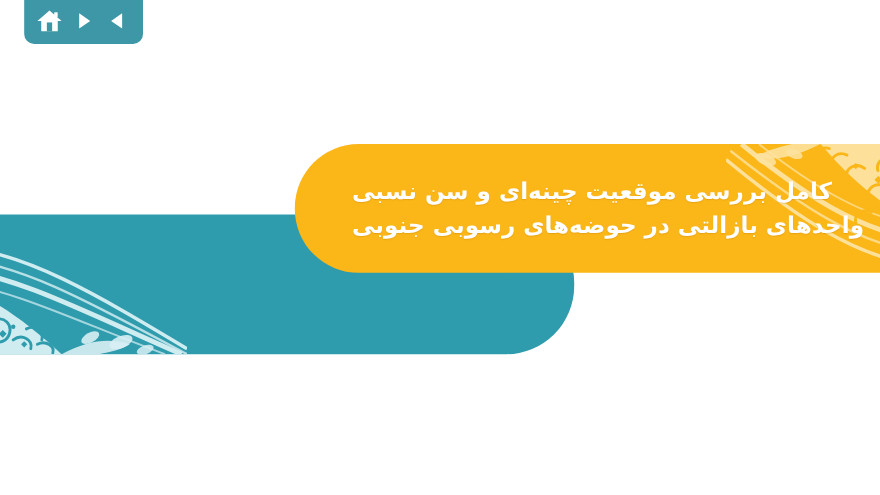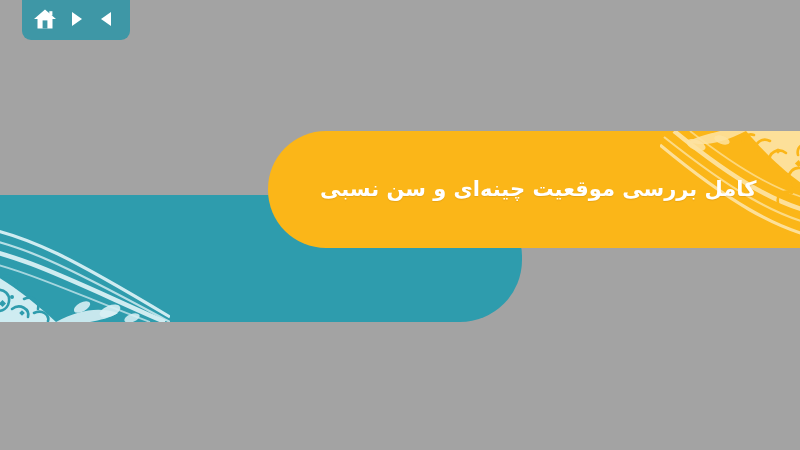--- a/index.html
+++ b/index.html
@@ -14,21 +14,21 @@
     overflow: hidden;
     position: relative;
     font-family: "DejaVu Sans", "Liberation Sans", sans-serif;
   }
 
   #slide {
     position: absolute;
     inset: 0;
     width: 800px;
     height: 450px;
-    background: #a3a3a3;
+    background: #ffffff;
     overflow: hidden;
   }
 
   
   #nav-bar {
     position: absolute;
     left: 22px;
     top: 0;
     width: 108px;
     height: 40px;
@@ -237,16 +237,17 @@
         <rect x="136" y="30" width="5" height="5" transform="rotate(45 138.5 32.5)"></rect>
         <rect x="116" y="18" width="4" height="4" transform="rotate(45 118 20)"></rect>
         <circle cx="150" cy="58" r="2"></circle>
         <circle cx="128" cy="44" r="2"></circle>
         <circle cx="166" cy="22" r="2"></circle>
       </g>
     </svg>
 
     <div id="title-block">
       <div class="title-line">کامل بررسی موقعیت چینه‌ای و سن نسبی</div>
+      <div class="title-line">واحدهای بازالتی در حوضه‌های رسوبی جنوبی</div>
     </div>
   </div>
 
 </div>
 
 </body></html>

